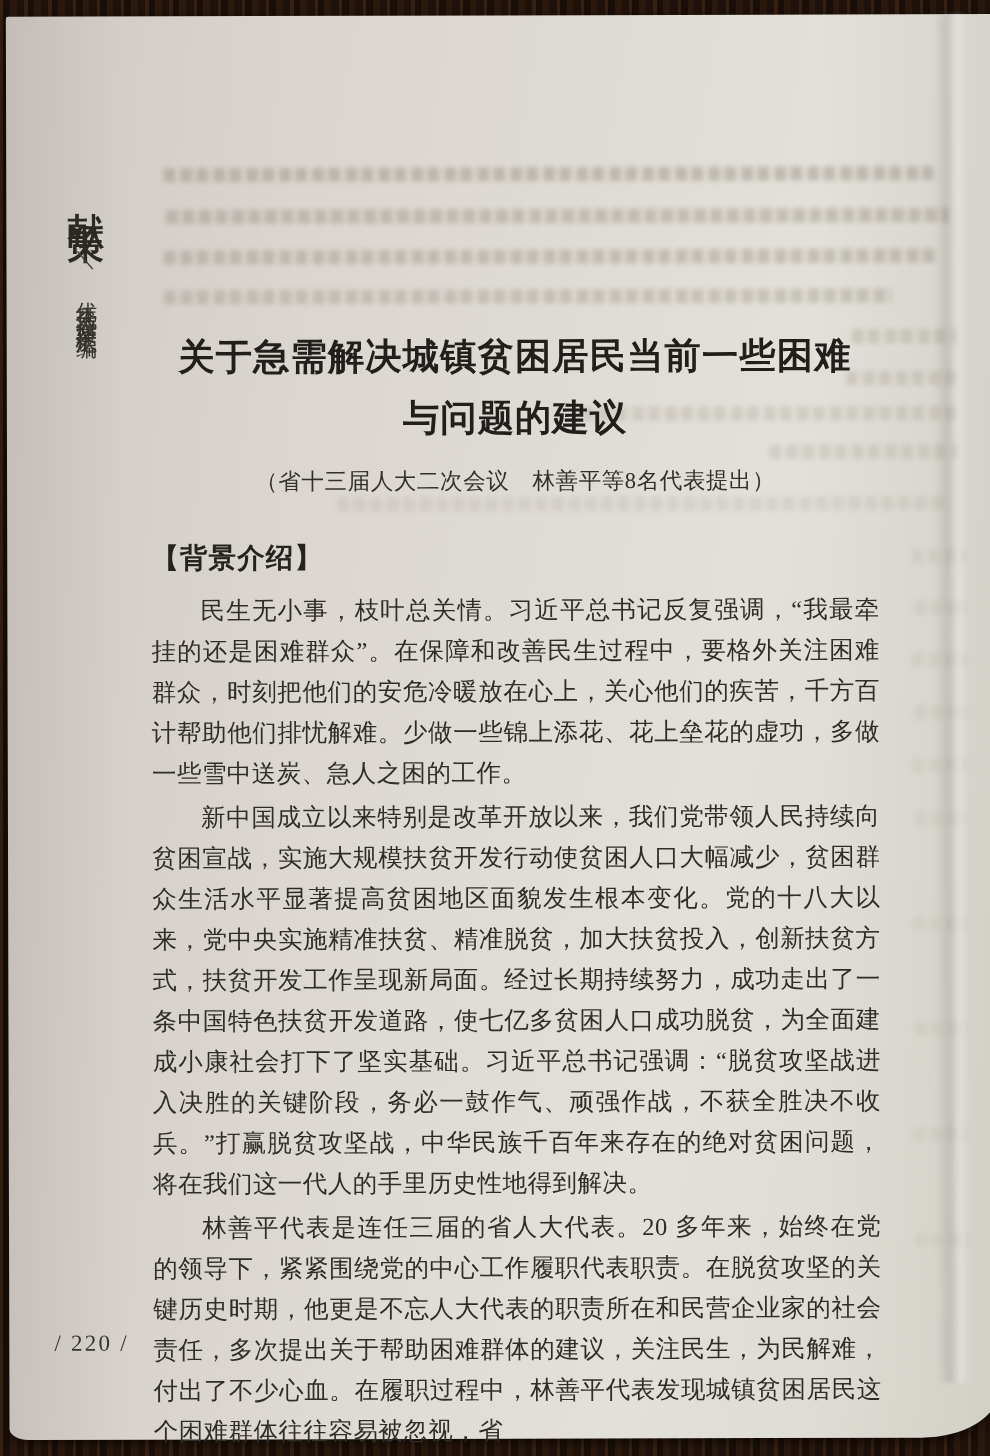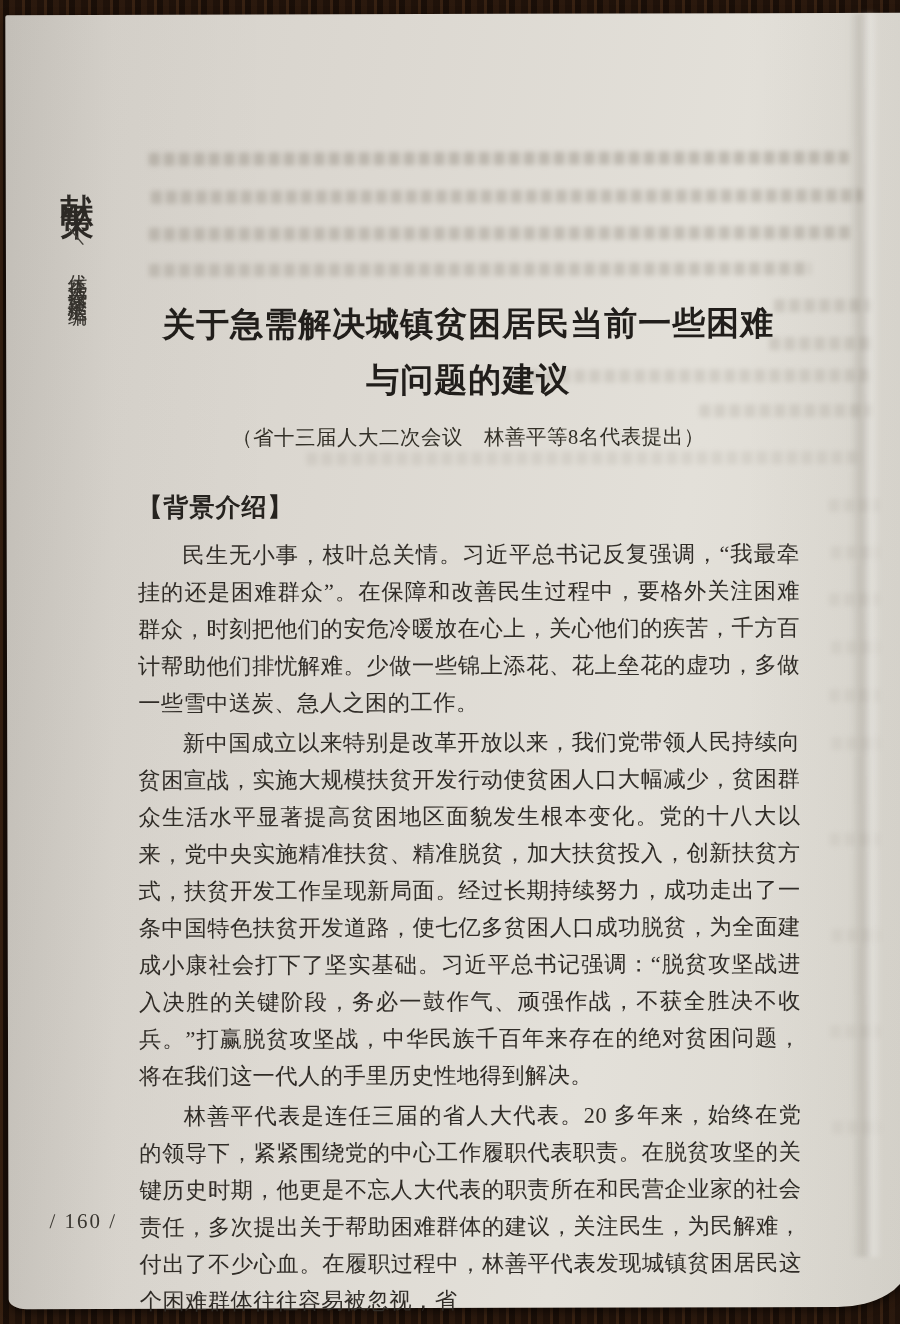--- a/index.html
+++ b/index.html
@@ -113,16 +113,16 @@
     </div>
     <div class="subtitle">（省十三届人大二次会议　林善平等8名代表提出）</div>
     <div class="section-header">【背景介绍】</div>
     <div class="body-text">
       <p>民生无小事，枝叶总关情。习近平总书记反复强调，“我最牵挂的还是困难群众”。在保障和改善民生过程中，要格外关注困难群众，时刻把他们的安危冷暖放在心上，关心他们的疾苦，千方百计帮助他们排忧解难。少做一些锦上添花、花上垒花的虚功，多做一些雪中送炭、急人之困的工作。</p>
       <p>新中国成立以来特别是改革开放以来，我们党带领人民持续向贫困宣战，实施大规模扶贫开发行动使贫困人口大幅减少，贫困群众生活水平显著提高贫困地区面貌发生根本变化。党的十八大以来，党中央实施精准扶贫、精准脱贫，加大扶贫投入，创新扶贫方式，扶贫开发工作呈现新局面。经过长期持续努力，成功走出了一条中国特色扶贫开发道路，使七亿多贫困人口成功脱贫，为全面建成小康社会打下了坚实基础。习近平总书记强调：“脱贫攻坚战进入决胜的关键阶段，务必一鼓作气、顽强作战，不获全胜决不收兵。”打赢脱贫攻坚战，中华民族千百年来存在的绝对贫困问题，将在我们这一代人的手里历史性地得到解决。</p>
       <p>林善平代表是连任三届的省人大代表。20 多年来，始终在党的领导下，紧紧围绕党的中心工作履职代表职责。在脱贫攻坚的关键历史时期，他更是不忘人大代表的职责所在和民营企业家的社会责任，多次提出关于帮助困难群体的建议，关注民生，为民解难，付出了不少心血。在履职过程中，林善平代表发现城镇贫困居民这个困难群体往往容易被忽视，省</p>
     </div>
   </div>
 
-  <div class="page-number">/ 160 /</div>
+  <div class="page-number">/ 220 /</div>
 
   <div class="crease"></div>
 </div>
 
 </body></html>

